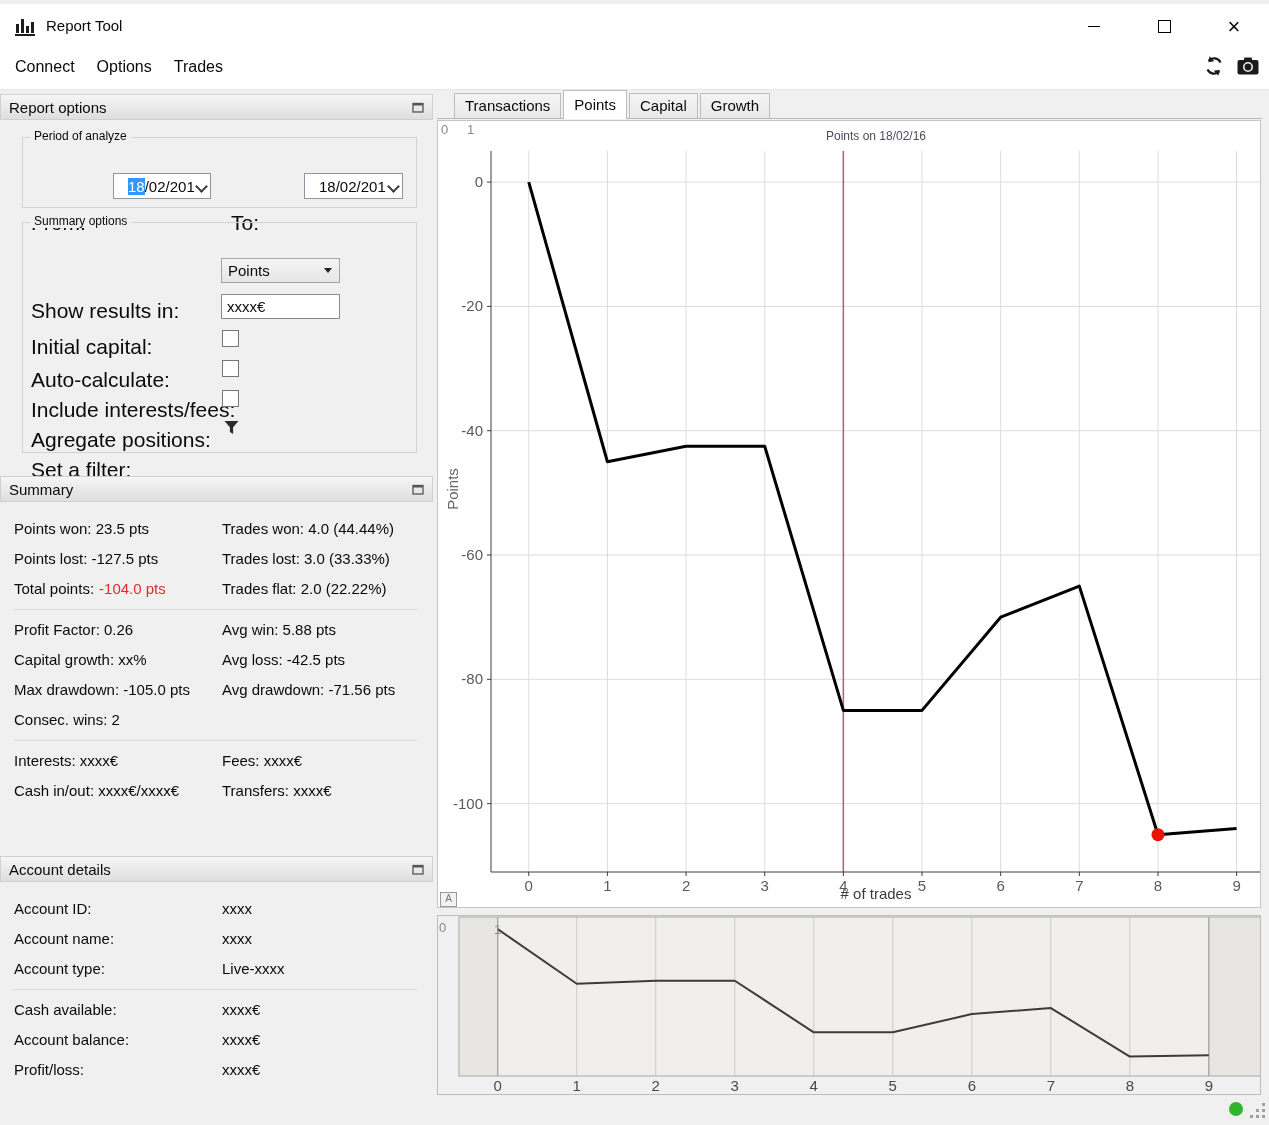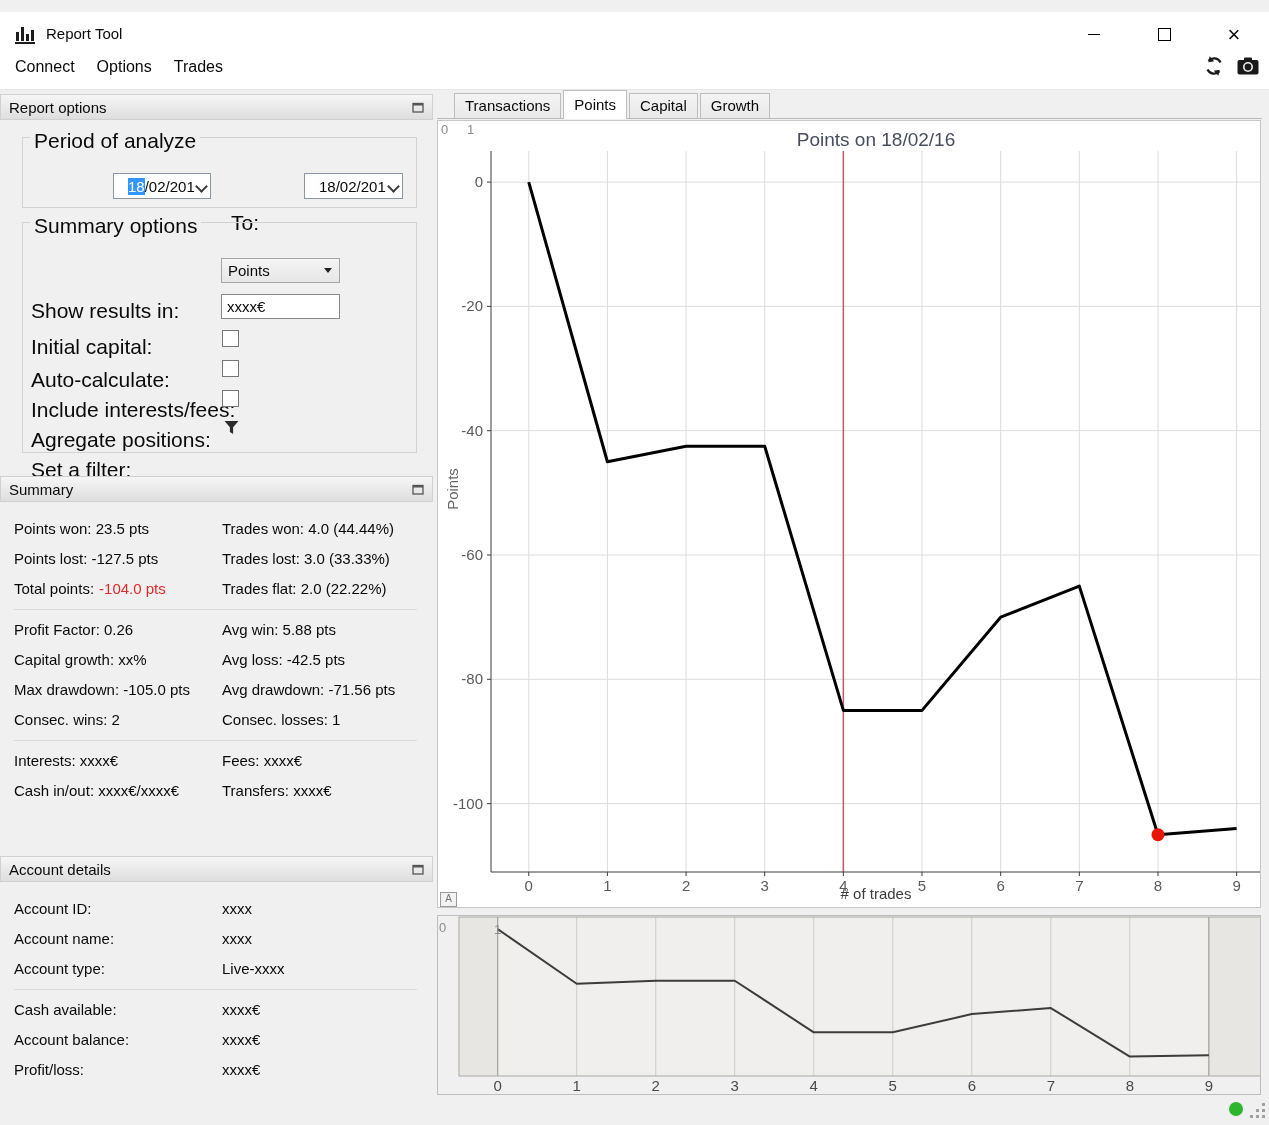--- a/index.html
+++ b/index.html
@@ -2,39 +2,39 @@
 <html><head>
 <meta charset="utf-8">
 <style>
   html,body{margin:0;padding:0;}
   body{
     width:1269px;height:1125px;position:relative;overflow:hidden;
     font-family:"Liberation Sans",sans-serif;font-size:15px;color:#0a0a0a;
     background:#f0f0f0;
   }
   
-  .titlebar{position:absolute;left:0;top:12px;width:1269px;height:45px;background:#ffffff;}
+  .titlebar{position:absolute;left:0;top:4px;width:1269px;height:45px;background:#ffffff;}
   .app-icon{position:absolute;left:13px;top:10px;}
   .title-text{position:absolute;left:46px;top:13px;font-size:15px;}
   .win-btn{position:absolute;top:0;width:70px;height:45px;display:flex;align-items:center;justify-content:center;}
   .btn-min{right:140px}.btn-max{right:70px}.btn-close{right:0}
   .min-glyph{display:block;width:12px;height:1px;background:#000;}
   .max-glyph{display:block;width:11px;height:11px;border:1px solid #000;}
   .close-glyph{font-size:22px;line-height:1;font-weight:400;}
   
   .menubar{position:absolute;left:0;top:45px;width:1269px;height:45px;background:#ffffff;border-bottom:1px solid #e7e7e7;box-sizing:border-box;display:flex;align-items:center;padding-left:4px;}
   .menu-item{padding:0 11px;font-size:16px;}
   .menu-icons{position:absolute;right:10px;top:0;height:45px;display:flex;align-items:center;gap:12px;}
   
   .panel-header{position:absolute;left:0;width:433px;height:26px;background:linear-gradient(#f6f6f6,#dedede);border:1px solid #d0d0d0;box-sizing:border-box;display:flex;align-items:center;padding:0 8px;}
   .hdr-report{top:94px}.hdr-summary{top:476px}.hdr-account{top:856px}
   .header-title{font-size:15px;}
   .float-btn{margin-left:auto;display:flex;align-items:center;}
   .groupbox{position:absolute;border:1px solid #d2d2d2;}
-  .gb-title{position:absolute;top:-9px;left:7px;background:#f0f0f0;padding:0 4px;font-size:21px;}
+  .gb-title{position:absolute;top:-9px;left:7px;background:#f0f0f0;padding:0 4px;font-size:12px;}
   #period-group{left:22px;top:137px;width:393px;height:69px;}
   #summaryopt-group{left:22px;top:222px;width:393px;height:229px;}
   .fl{position:absolute;font-size:21px;white-space:nowrap;margin-top:36px;}
   .datecombo{position:absolute;top:35px;height:26px;background:#fff;border:1px solid #8b97a3;box-sizing:border-box;display:flex;align-items:center;padding-left:14px;overflow:hidden;}
   .dc-from{left:90px;width:98px;}
   .dc-to{left:281px;width:99px;}
   .dchev{position:absolute;right:4px;top:8px;width:7px;height:7px;border-right:2px solid #3c3c3c;border-bottom:2px solid #3c3c3c;transform:rotate(45deg);}
   .sel{background:#3297fd;color:#fff;}
   .combo{position:absolute;left:198px;width:119px;height:25px;background:linear-gradient(#f5f5f5,#e6e6e6);border:1px solid #a5a5a5;box-sizing:border-box;display:flex;align-items:center;padding-left:6px;}
   .tri{position:absolute;right:7px;top:9px;width:0;height:0;border-left:4px solid transparent;border-right:4px solid transparent;border-top:5px solid #222;}
@@ -48,21 +48,21 @@
   .srow{display:grid;grid-template-columns:208px auto;padding-left:14px;line-height:30px;font-size:15px;white-space:nowrap;}
   .sep{border-top:1px solid #dadada;margin:5px 16px 5px 14px;}
   .redval{margin-left:5px;}
   
   #tabbar{position:absolute;left:437px;top:92px;width:825px;height:27px;display:flex;align-items:flex-end;padding-left:17px;box-sizing:border-box;border-bottom:1px solid #b9b9b9;}
   .tab{height:24px;line-height:24px;padding:0 10px;background:linear-gradient(#f4f4f4,#e9e9e9);border:1px solid #bdbdbd;border-bottom:none;margin-right:2px;font-size:15px;}
   .tab.active{height:28px;line-height:28px;background:#ffffff;margin-bottom:-1px;position:relative;z-index:2;}
   
   #chart{position:absolute;left:437px;top:120px;width:824px;height:788px;background:#fff;border:1px solid #c6c6c6;box-sizing:border-box;}
   #chart svg,#nav svg{position:absolute;left:0;top:0;}
-  .chart-title{position:absolute;left:53px;top:8px;width:770px;text-align:center;font-size:19px;color:#474f5c;}
+  .chart-title{position:absolute;left:53px;top:8px;width:770px;text-align:center;font-size:12px;color:#474f5c;}
   .ylab{position:absolute;left:-16px;top:360px;width:60px;height:16px;text-align:center;transform:rotate(-90deg);color:#666;font-size:15px;}
   .xlab{position:absolute;left:53px;top:764px;width:770px;text-align:center;color:#3c3c3c;font-size:15px;}
   .corner-lab{position:absolute;color:#8a8a8a;font-size:13px;}
   .autorange{position:absolute;left:2px;top:771px;width:15px;height:13px;border:1px solid #9a9a9a;background:#f2f2f2;color:#777;font-size:10px;line-height:12px;text-align:center;}
   #nav{position:absolute;left:437px;top:915px;width:824px;height:180px;background:#f0f0f0;border:1px solid #bdbdbd;box-sizing:border-box;}
   svg text{font-family:"Liberation Sans",sans-serif;font-size:15px;}
   svg text.tick{fill:#5a5a5a;}
   svg text.navtick{fill:#4a4a4a;}
   
   #statusbar{position:absolute;left:0;top:1097px;width:1269px;height:28px;background:#f0f0f0;}
@@ -208,21 +208,20 @@
   <div class="srow">
     <span>Capital growth: xx%</span>
     <span>Avg loss: -42.5 pts</span>
   </div>
   <div class="srow">
     <span>Max drawdown: -105.0 pts</span>
     <span>Avg drawdown: -71.56 pts</span>
   </div>
   <div class="srow">
     <span>Consec. wins: 2</span>
-    <span>Consec. losses: 1</span>
   </div>
   <div class="sep"></div>
   <div class="srow">
     <span>Interests: xxxx€</span>
     <span>Fees: xxxx€</span>
   </div>
   <div class="srow">
     <span>Cash in/out: xxxx€/xxxx€</span>
     <span>Transfers: xxxx€</span>
   </div>

